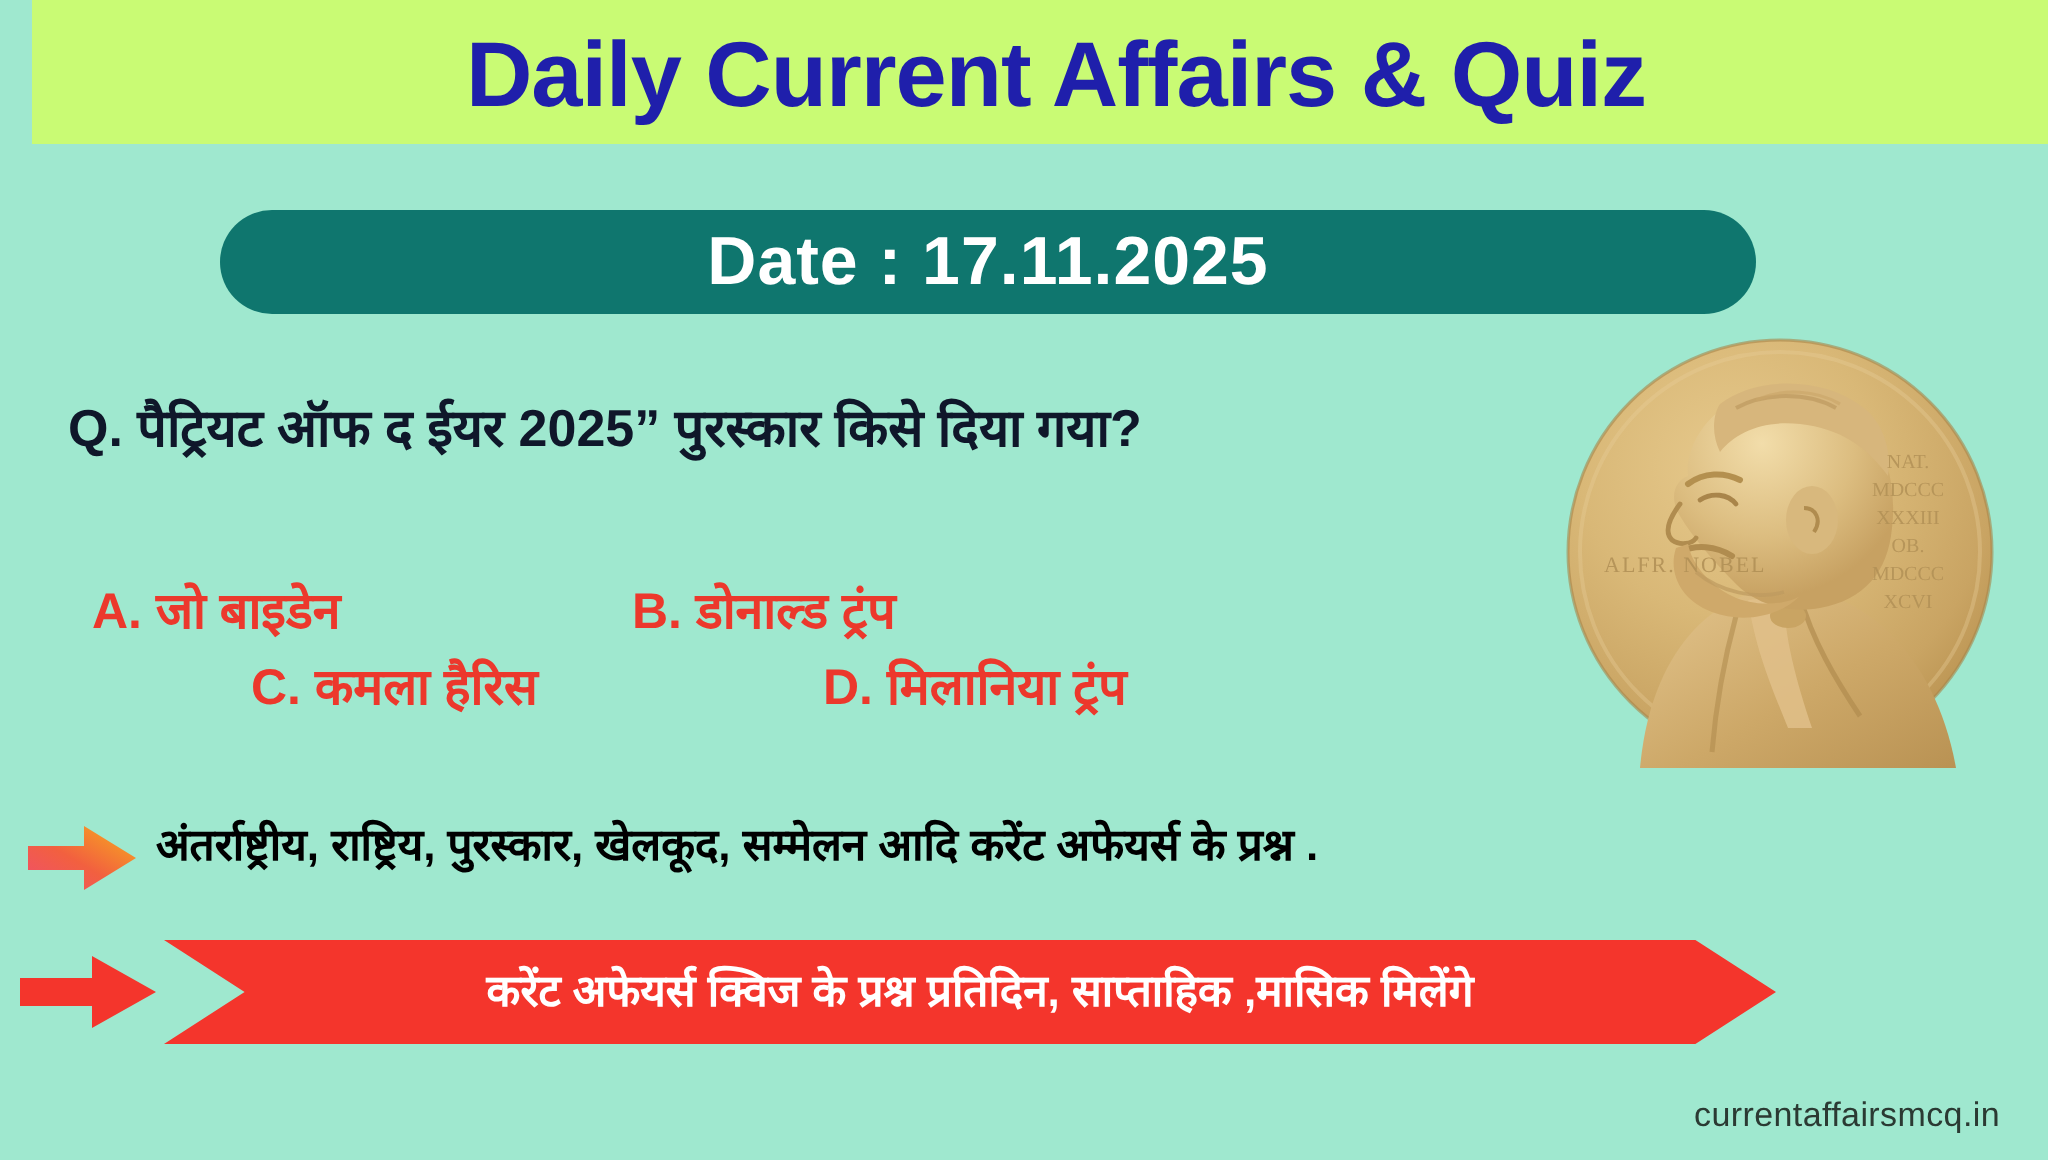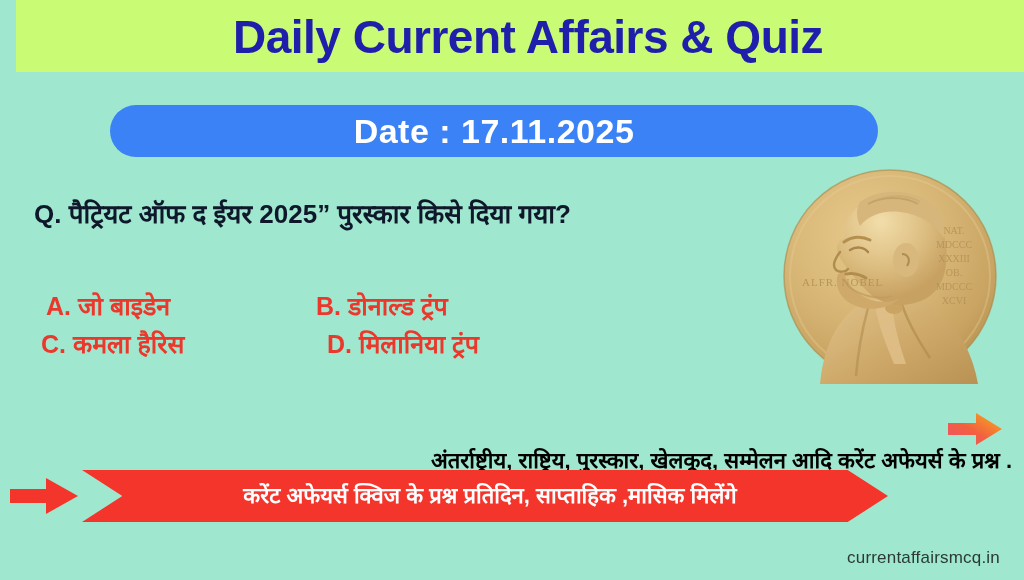--- a/index.html
+++ b/index.html
@@ -40,21 +40,21 @@
     line-height: 1;
     margin-top: 2px;
   }
   
   #date-pill {
     position: absolute;
     left: 110px;
     top: 105px;
     width: 768px;
     height: 52px;
-    background: #3b82f6;
+    background: #0f766e;
     border-radius: 26px;
     display: flex;
     align-items: center;
     justify-content: center;
   }
   #date-text {
     color: #ffffff;
     font-size: 34px;
     font-weight: bold;
     letter-spacing: 0.5px;
@@ -75,41 +75,40 @@
   }
   
   .option-row {
     position: absolute;
     left: 36px;
     width: 760px;
     display: flex;
     align-items: baseline;
   }
   #option-row-1 { top: 274px; }
-  #option-row-2 { top: 329px; }
+  #option-row-2 { top: 329px; justify-content: center; }
   .option {
     font-size: 25px;
     font-weight: bold;
     color: #ec382c;
     white-space: nowrap;
     line-height: 1.2;
   }
   #option-a { width: 270px; padding-left: 10px; }
   #option-b { width: 300px; margin-top: 17px; }
   #option-c { width: 270px; padding-left: 5px; }
   #option-d { width: 300px; margin-left: 16px; }
   
   #note-line {
     position: absolute;
     left: 12px;
     top: 410px;
     width: 1000px;
     display: flex;
-    align-items: flex-end;
-    flex-direction: column;
+    align-items: flex-start;
   }
   #gradient-arrow-icon {
     width: 58px;
     height: 38px;
     flex: 0 0 auto;
     margin-right: 8px;
   }
   #note-text {
     font-size: 22px;
     font-weight: bold;

